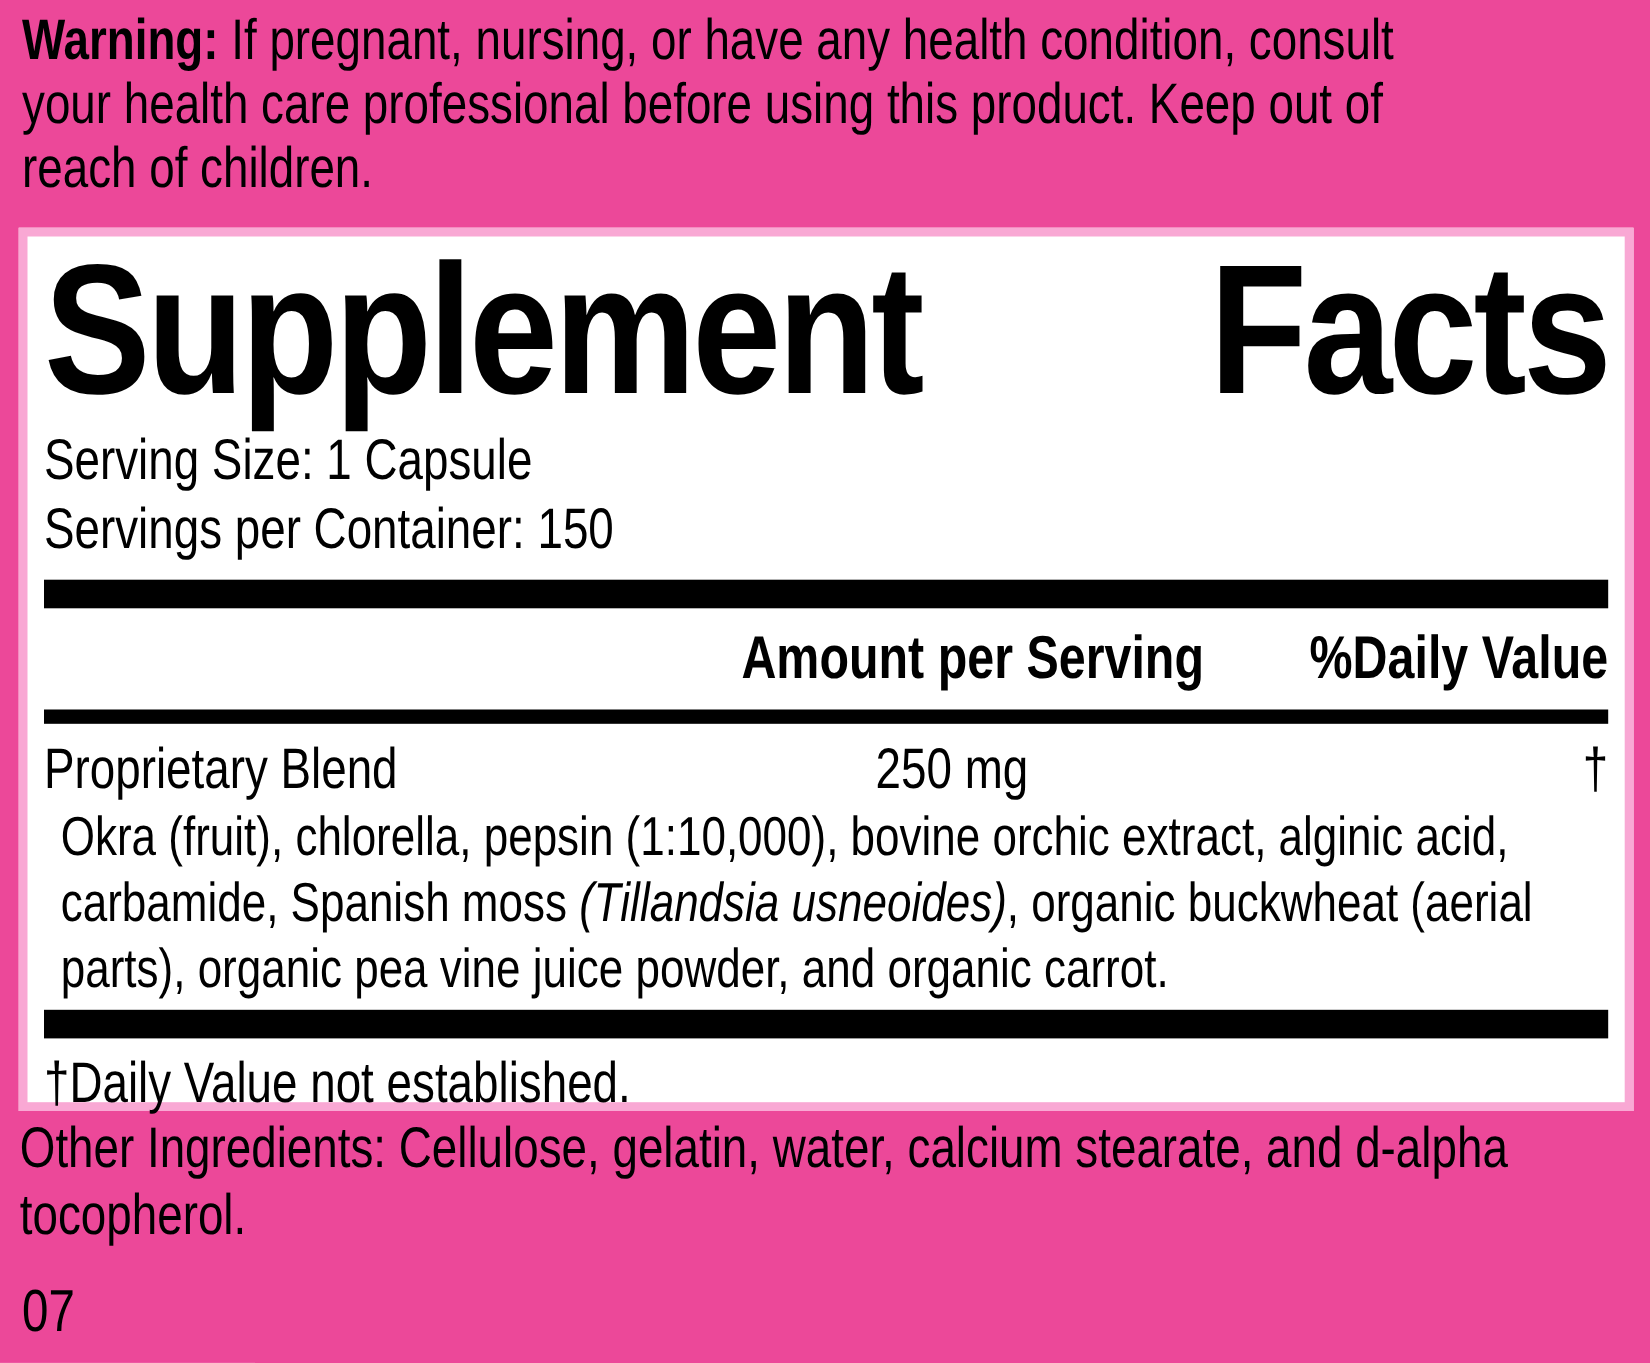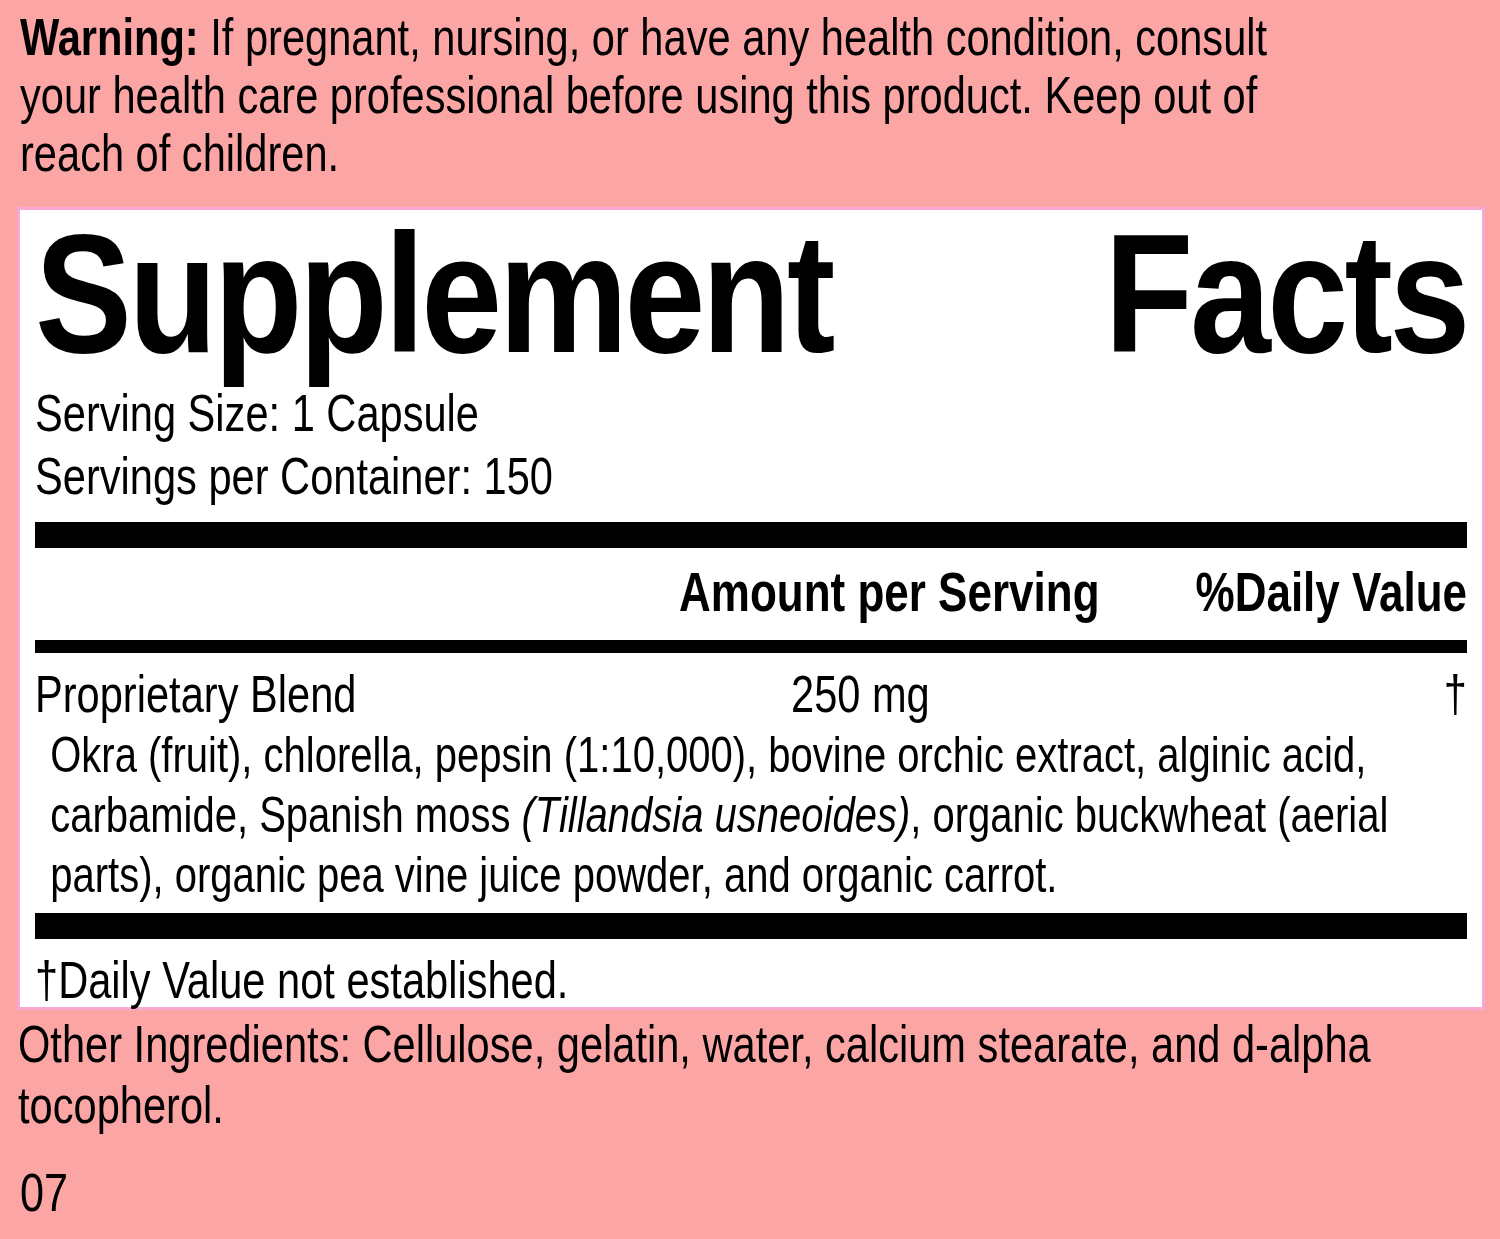--- a/index.html
+++ b/index.html
@@ -1,38 +1,38 @@
 <!DOCTYPE html>
 <html><head>
 <meta charset="utf-8">
 <style>
   html, body { margin: 0; padding: 0; background: #ffffff; }
   .page {
     position: relative;
     width: 1500px;
     height: 1239px;
-    background: #fca5a5;
+    background: #ec4899;
     color: #000000;
     font-family: "Liberation Sans", sans-serif;
     overflow: hidden;
   }
   
   .cx { transform: scaleX(0.8); transform-origin: 0 0; width: 125%; }
 
   .warning {
     position: absolute; left: 20px; top: 8px; margin: 0;
     font-size: 52px; line-height: 58px;
   }
   .warning .w-line { display: block; white-space: nowrap; }
   .warning b { font-weight: bold; }
 
   .panel {
     position: absolute; left: 17px; top: 207px;
     width: 1468px; height: 803px;
-    border: 3px solid #f9a8d4;
+    border: 8px solid #f9a8d4;
     box-sizing: border-box;
     padding: 0 15px;
     background: #ffffff;
   }
   .panel-title {
     transform: scaleX(0.865); transform-origin: 0 0; width: 115.6%;
     display: flex; justify-content: space-between;
     font-weight: bold; font-size: 168px; line-height: 168px;
     letter-spacing: -4px; margin-top: 0;
   }

